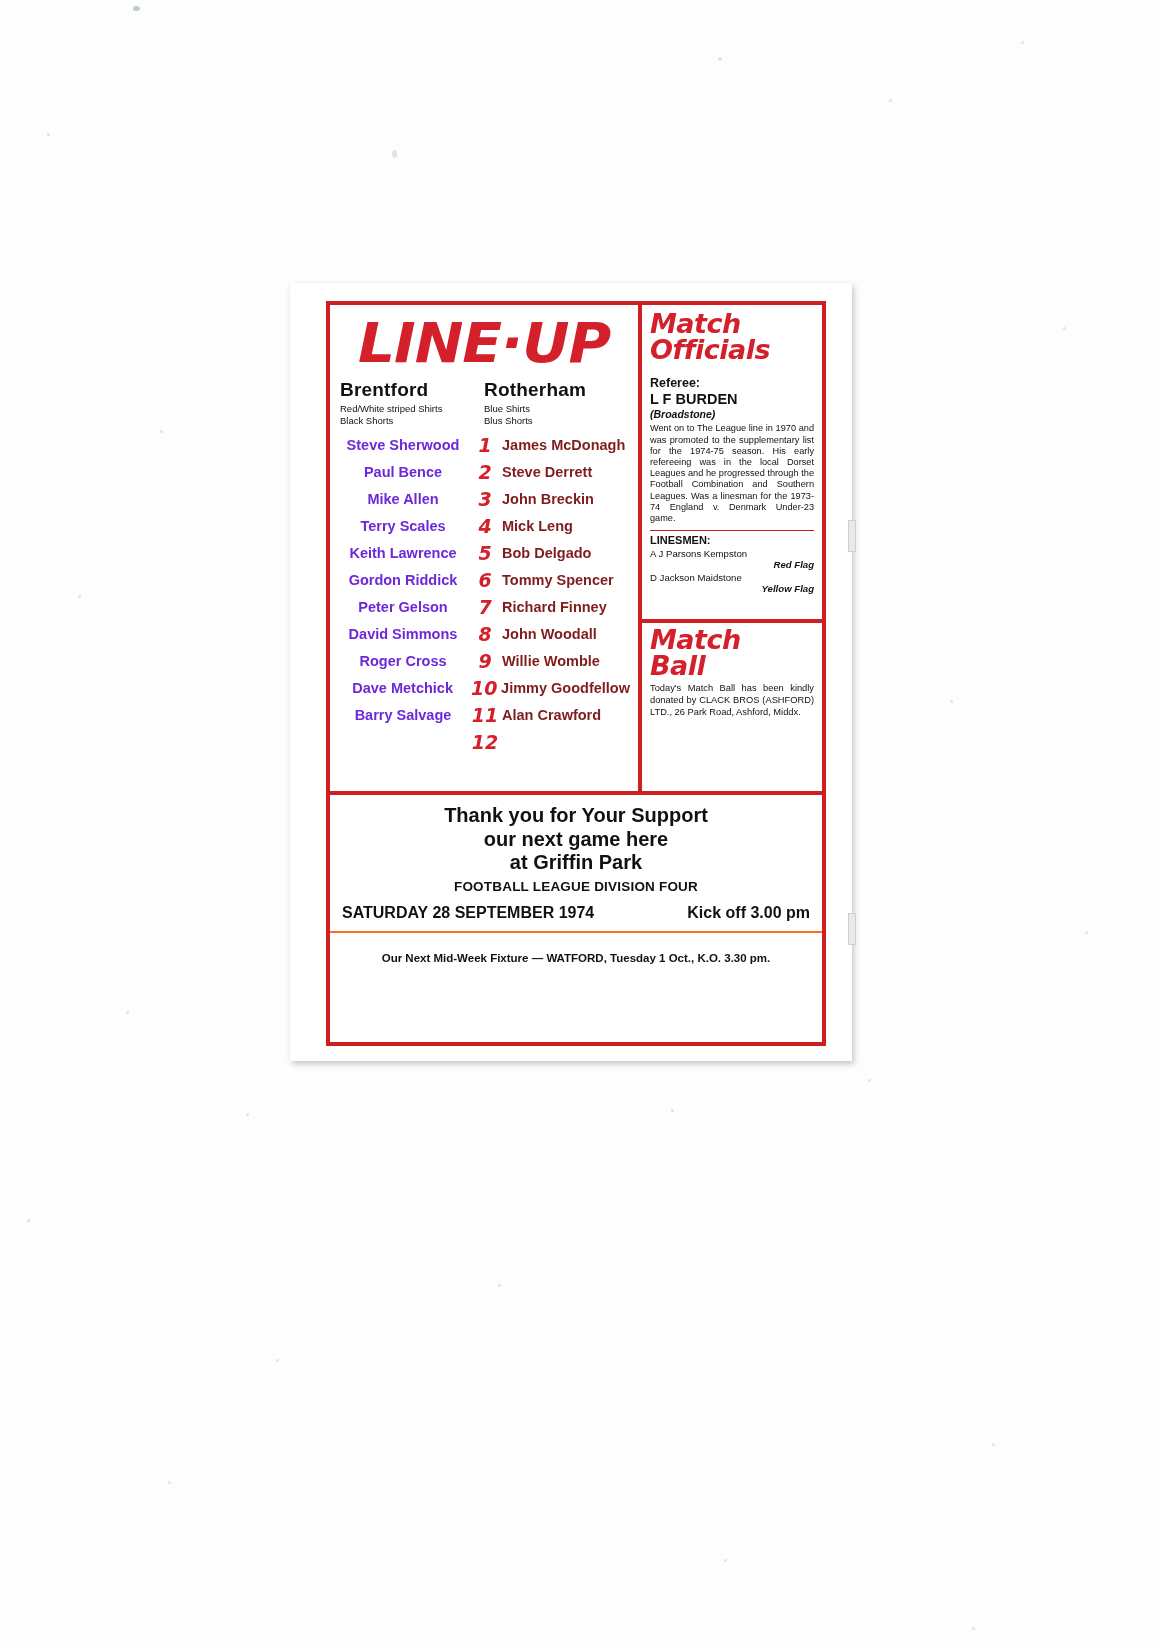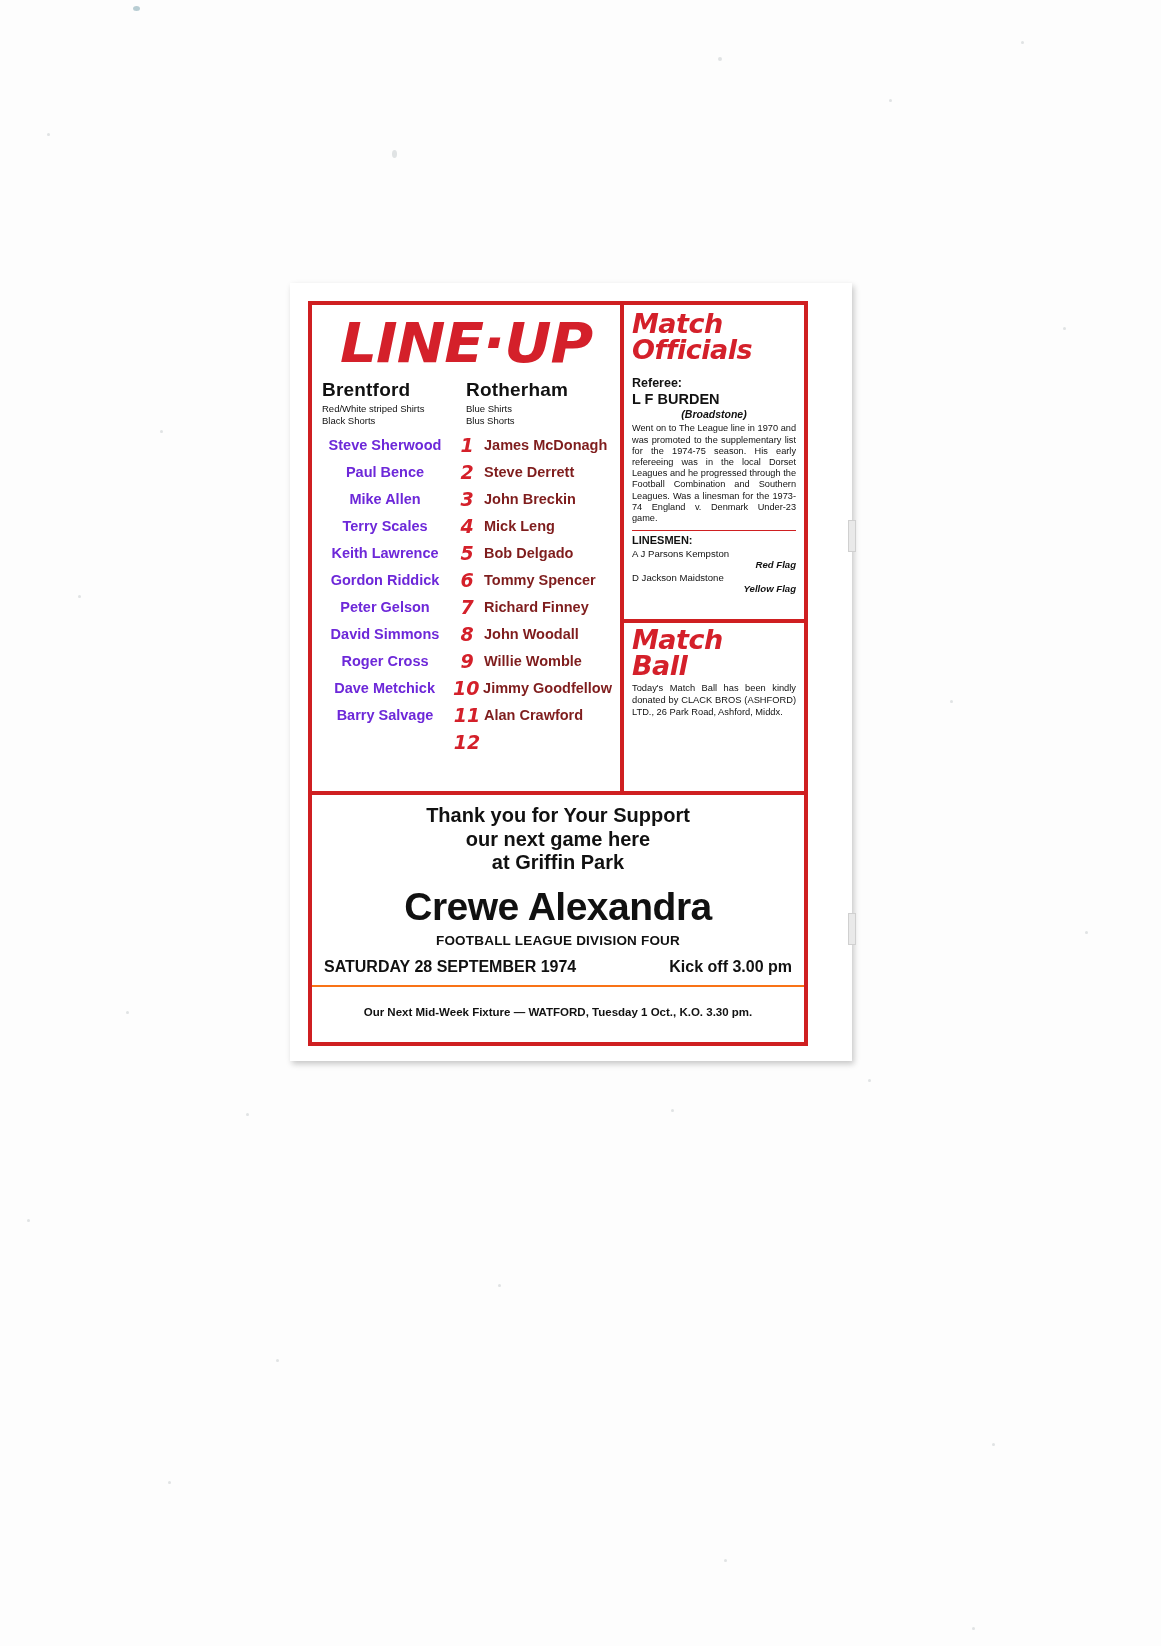--- a/index.html
+++ b/index.html
@@ -34,21 +34,21 @@
     left: 290px;
     top: 283px;
     width: 562px;
     height: 778px;
     background: #ffffff;
     box-shadow: 2px 3px 6px rgba(0,0,0,.22);
   }
 
   .inner-frame {
     position: absolute;
-    left: 18px;
+    left: 36px;
     top: 18px;
     width: 500px;
     height: 745px;
     border: 4px solid #cf1f21;
     box-sizing: border-box;
   }
 
   
   .top-sec {
     position: absolute;
@@ -165,21 +165,21 @@
     font-size: 14.5px;
     font-weight: bold;
     color: #111;
     margin-top: 1px;
   }
   .ref-town {
     font-size: 10.5px;
     font-style: italic;
     font-weight: bold;
     color: #111;
-    text-align: center;
+    text-align: left;
     margin-top: 1px;
   }
   .ref-bio {
     font-size: 9.2px;
     line-height: 1.22;
     color: #111;
     text-align: justify;
     margin-top: 3px;
   }
   .lines-label {
@@ -431,21 +431,20 @@
 
       </div>
     </div>
 
     <div class="bottom-sec">
       <div class="thanks">
         <div>Thank you for Your Support</div>
         <div>our next game here</div>
         <div>at Griffin Park</div>
       </div>
-      <div class="opponent">Crewe Alexandra</div>
       <div class="division">FOOTBALL LEAGUE DIVISION FOUR</div>
       <div class="datetime">
         <span>SATURDAY 28 SEPTEMBER 1974</span>
         <span>Kick off  3.00 pm</span>
       </div>
       <div class="midweek">Our Next Mid-Week Fixture — WATFORD, Tuesday 1 Oct., K.O. 3.30 pm.</div>
     </div>
 
   </div>
 </div>

